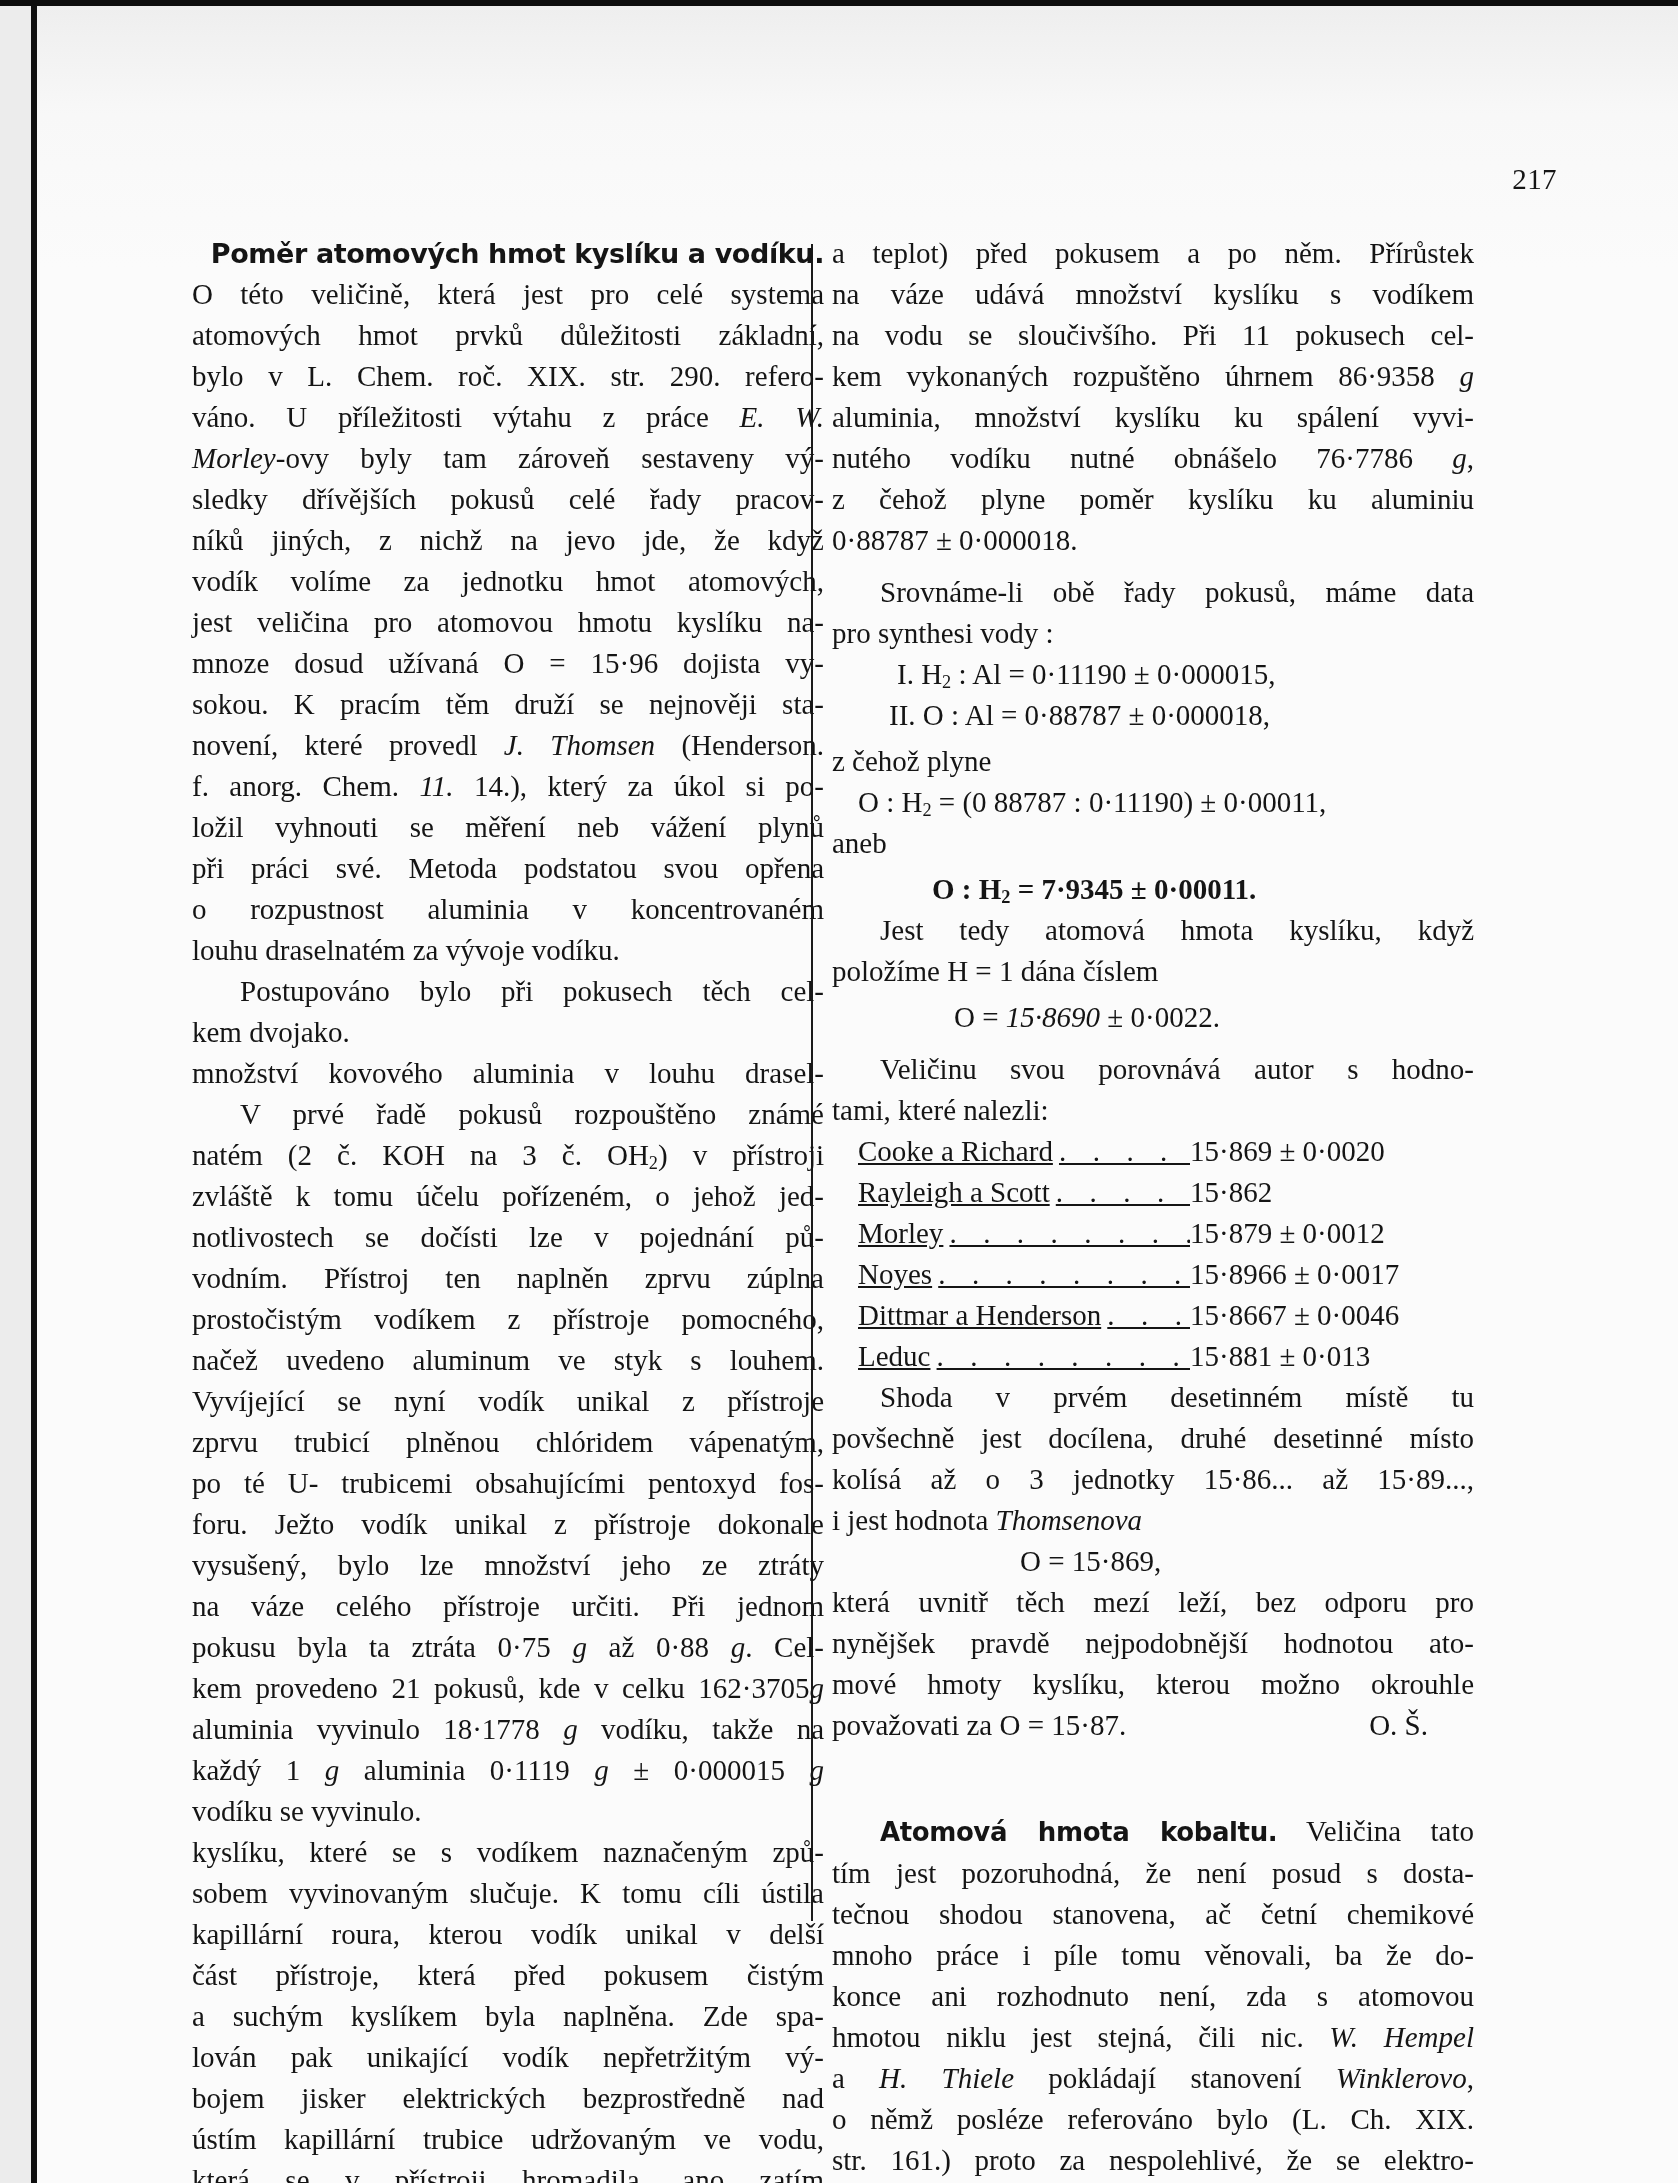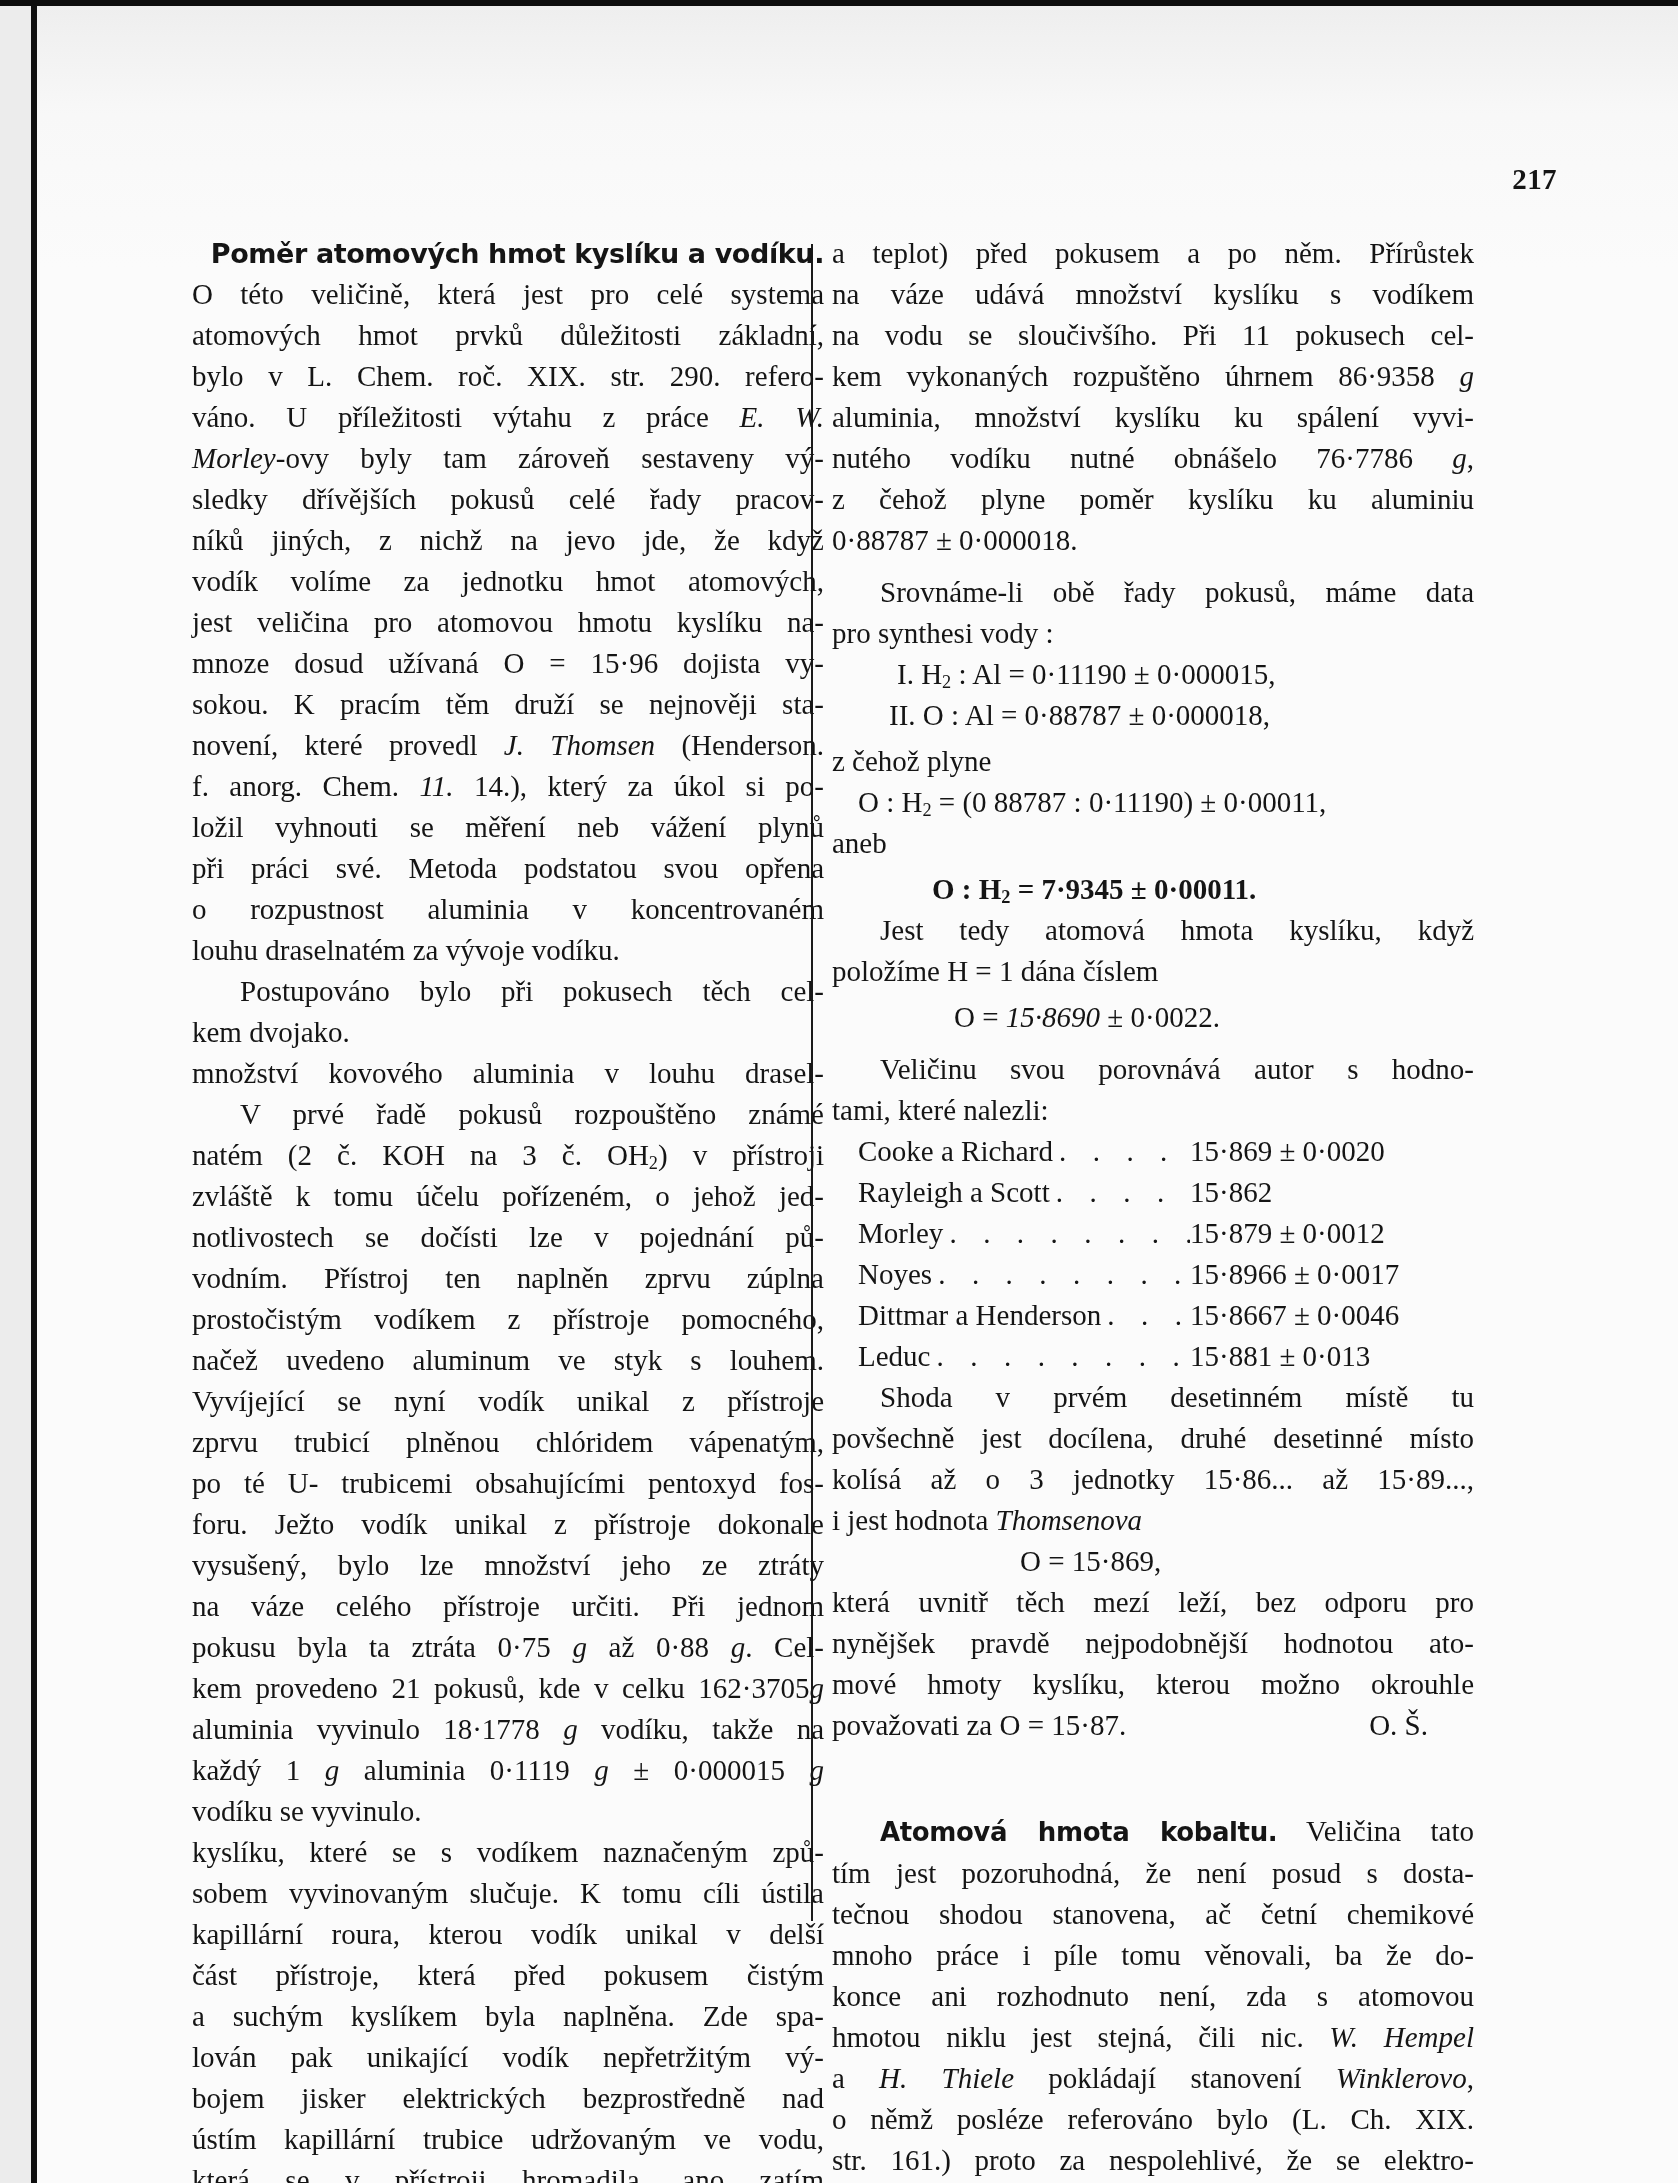--- a/index.html
+++ b/index.html
@@ -11,21 +11,21 @@
   }
   .scan-top { position: absolute; left: 0; top: 0; width: 1678px; height: 6.1px; background: #0d0d0d; }
   .scan-left-strip { position: absolute; left: 0; top: 6.1px; width: 31px; height: 2471px; background: #ececec; }
   .scan-left-edge { position: absolute; left: 31px; top: 6.1px; width: 5.2px; height: 2471px; background: #0f0f0f; }
   .page {
     position: absolute; left: 37px; top: 6.1px; width: 1641px; height: 2471px;
     background: linear-gradient(180deg, #eeeeee 0px, #f8f8f8 109px, #fbfbfb 262px, #fbfbfb 100%);
   }
   .page-number {
     position: absolute; left: 1441px; top: 157px; width: 79px; text-align: right;
-    font-size: 29px; letter-spacing: 0.4px; font-weight: bold;
+    font-size: 29px; letter-spacing: 0.4px;
   }
   .col {
     position: absolute; top: 227px;
     font-size: 29px; line-height: 41px; text-align: justify;
   }
   .col-left { left: 155px; width: 632px; }
   .col-right { left: 795px; width: 642px; }
   .divider {
     position: absolute; left: 774px; top: 238px; width: 2.2px; height: 1677px; background: #1a1a1a;
   }
@@ -40,21 +40,21 @@
   .formula.f1 { padding-left: 65px; }
   .formula.f2 { padding-left: 57px; }
   .formula.f3 { padding-left: 26px; }
   .formula.f4 { padding-left: 100px; font-weight: bold; }
   .formula.f5 { padding-left: 122px; }
   .formula.f6 { padding-left: 188px; }
   .gap-sm { display: block; height: 10.5px; }
   .gap-lg { display: block; height: 65px; }
   .table { display: block; padding-left: 26px; }
   .trow { display: flex; white-space: nowrap; }
-  .tname { width: 332px; display: flex; }
+  .tname { width: 332px; display: flex; text-decoration: underline; }
   .tname .nm { white-space: nowrap; }
   .tname .dots { flex: 1; overflow: hidden; letter-spacing: 9.6px; padding-left: 6.1px; }
   .tval { white-space: nowrap; }
   .signature { float: right; margin-right: 46px; }
 </style>
 </head>
 <body>
 
 <div class="scan-top"></div>
 <div class="scan-left-strip"></div>

